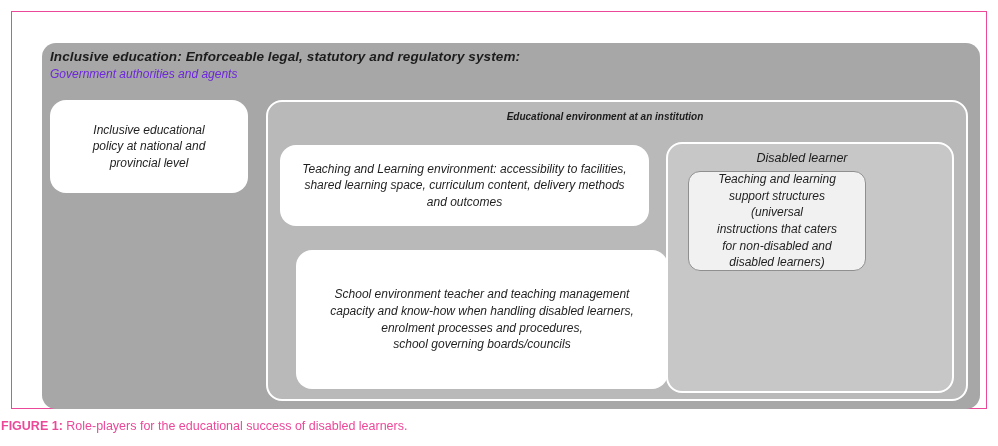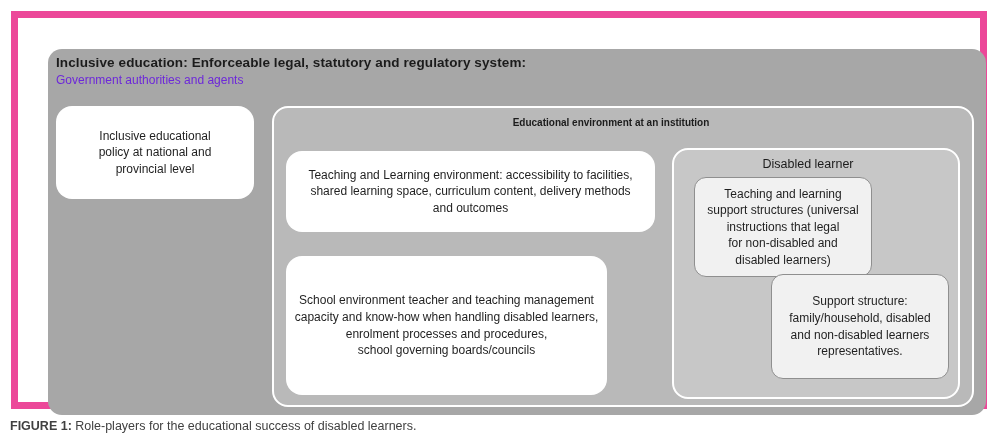--- a/index.html
+++ b/index.html
@@ -8,22 +8,23 @@
     font-family: "Liberation Sans", "DejaVu Sans", sans-serif;
     color: var(--text, #1f1f1f);
     position: relative;
     overflow: hidden;
   }
   .page { position: absolute; inset: 0; }
 
   .frame {
     position: absolute;
     left: 11px; top: 11px; width: 976px; height: 398px;
-    border: 7px solid #ec4899;
+    border: 1px solid #ec4899;
     background: #ffffff;
+    font-style: italic;
   }
 
   .outer {
     position: absolute;
     left: 30px; top: 31px; width: 938px; height: 366px;
     background: var(--outer_gray, #a7a7a7);
     border-radius: 14px;
   }
 
   .outer-title {
@@ -42,21 +43,21 @@
     white-space: nowrap;
   }
 
   .txtbox {
     position: absolute;
     display: flex; align-items: center; justify-content: center;
     text-align: center;
     font-size: 12px;
     line-height: 1.38;
     white-space: pre-line;
-    padding: 4px 6px;
+    padding: 4px 14px;
   }
 
   .white { background: var(--white, #ffffff); border-radius: 16px; }
 
   .lbox1 { left: 38px;  top: 88px;  width: 198px; height: 93px; }
   .lbox2 { left: 38px;  top: 203px; width: 198px; height: 186px; }
 
   .edu {
     position: absolute;
     left: 254px; top: 88px; width: 702px; height: 301px;
@@ -66,21 +67,21 @@
   }
   .edu-title {
     position: absolute;
     left: 254px; top: 99px; width: 678px;
     text-align: center;
     font-size: 10px; font-weight: bold;
     color: #1c1c1c;
   }
 
   .mbox1 { left: 268px; top: 133px; width: 369px; height: 81px; text-align: center; }
-  .mbox2 { left: 268px; top: 238px; width: 321px; height: 139px; }
+  .mbox2 { left: 284px; top: 238px; width: 372px; height: 139px; }
 
   .dlearner {
     position: absolute;
     left: 654px; top: 130px; width: 288px; height: 251px;
     background: var(--learner_gray, #c7c7c7);
     border: 2px solid #ffffff;
     border-radius: 16px;
   }
   .dlearner-title {
     position: absolute;
@@ -94,23 +95,23 @@
   .innerbox {
     background: var(--inner_box, #f1f1f1);
     border: 1.5px solid var(--inner_border, #8f8f8f);
     border-radius: 12px;
   }
   .ibox-a { left: 676px; top: 159px; width: 178px; height: 100px; z-index: 1; }
   .ibox-b { left: 753px; top: 256px; width: 178px; height: 105px; z-index: 2; }
 
   .caption {
     position: absolute;
-    left: 10px; top: 419px;
+    left: 1px; top: 419px;
     font-size: 12.5px;
-    color: #404040;
+    color: #ec4899;
     white-space: nowrap;
   }
   .caption .b { font-weight: bold; }
 </style>
 </head>
 <body>
 
 <div class="page">
 
   <div class="frame">
@@ -135,28 +136,24 @@
     <div class="txtbox white mbox2">School environment teacher and teaching management
 capacity and know-how when handling disabled learners,
 enrolment processes and procedures,
 school governing boards/councils</div>
 
     <div class="dlearner"></div>
     <div class="dlearner-title">Disabled learner</div>
 
     <div class="txtbox innerbox ibox-a">Teaching and learning
 support structures (universal
-instructions that legal
+instructions that caters
 for non-disabled and
 disabled learners)</div>
 
-    <div class="txtbox innerbox ibox-b">Support structure:
-family/household, disabled
-and non-disabled learners
-representatives.</div>
 
   </div>
 
   <div class="caption">
     <span class="b">FIGURE 1:</span>
     <span>Role-players for the educational success of disabled learners.</span>
   </div>
 
 </div>
 

